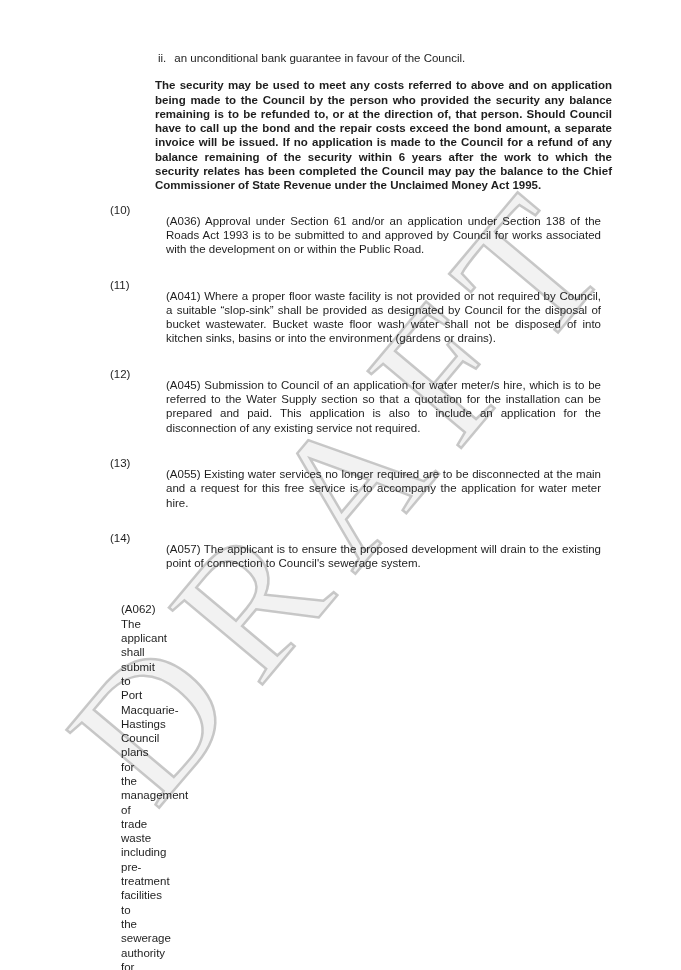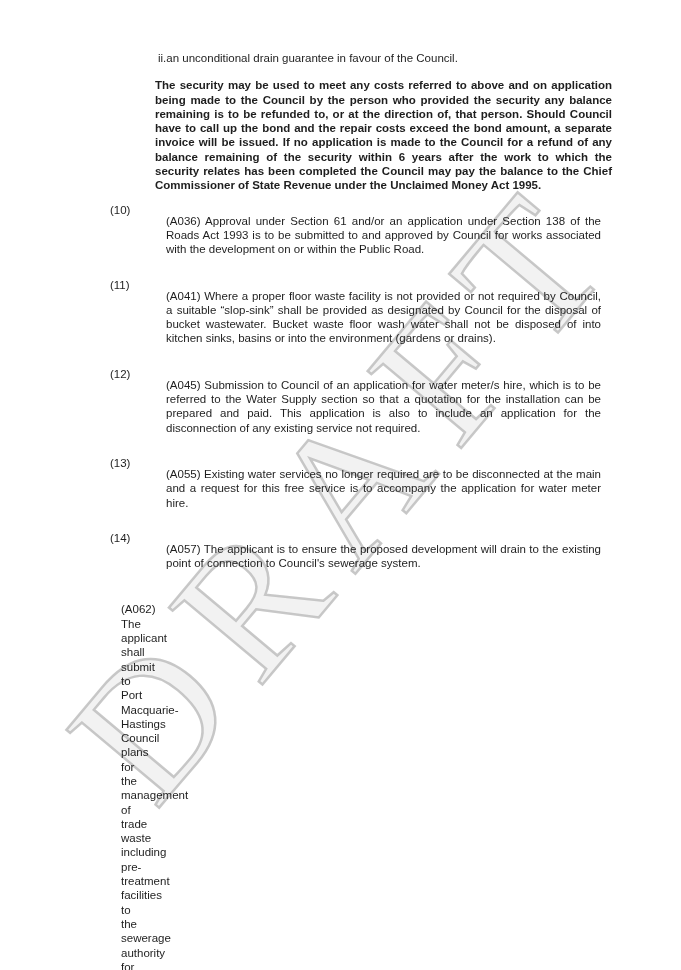--- a/index.html
+++ b/index.html
@@ -40,21 +40,21 @@
   .content {
     position: relative;
     z-index: 1;
     padding-top: 51px;
   }
   .sub-ii {
     margin-left: 158px;
     width: 454px;
   }
   .sub-ii .marker {
-    margin-right: 0;
+    margin-right: 8px;
   }
   .body-para {
     margin: 13px 0 0 155px;
     width: 457px;
     text-align: justify;
     font-weight: bold;
   }
   .cond {
     display: grid;
     grid-template-columns: 45px 1fr;
@@ -93,21 +93,21 @@
 </head>
 <body>
 
 <div class="page">
 
   <div class="watermark">DRAFT</div>
 
   <div class="content">
 
     <div class="sub-ii">
-      <span class="marker">ii.</span><span>an unconditional drain guarantee in favour of the Council.</span>
+      <span class="marker">ii.</span><span>an unconditional bank guarantee in favour of the Council.</span>
     </div>
 
     <p class="body-para">The security may be used to meet any costs referred to above and on application being made to the Council by the person who provided the security any balance remaining is to be refunded to, or at the direction of, that person. Should Council have to call up the bond and the repair costs exceed the bond amount, a separate invoice will be issued. If no application is made to the Council for a refund of any balance remaining of the security within 6 years after the work to which the security relates has been completed the Council may pay the balance to the Chief Commissioner of State Revenue under the Unclaimed Money Act 1995.</p>
 
     <div class="cond">
       <span class="num">(10)</span>
       <div class="ctext">
         <p>(A036) Approval under Section 61 and/or an application under Section 138 of the Roads Act 1993 is to be submitted to and approved by Council for works associated with the development on or within the Public Road.</p>
       </div>
     </div>

